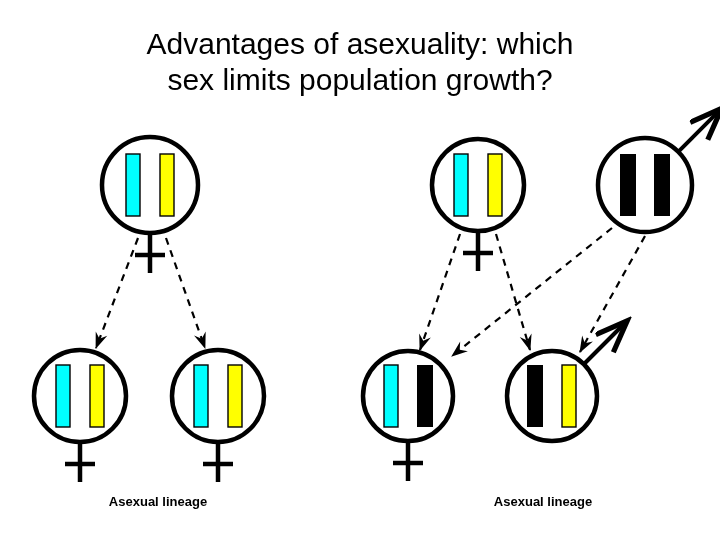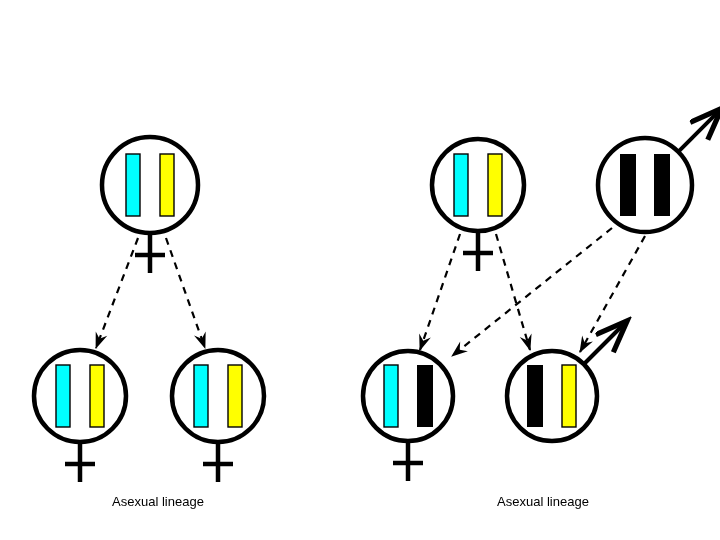--- a/index.html
+++ b/index.html
@@ -30,21 +30,21 @@
     text-align: center;
     font-size: 30px;
     line-height: 36px;
     font-weight: normal;
     color: #000000;
     white-space: pre-line;
   }
   .caption {
     position: absolute;
     font-size: 13px;
-    font-weight: normal;
+    font-weight: bold;
     color: #000000;
     text-align: center;
     white-space: nowrap;
   }
   #caption-asexual {
     left: 58px;
     top: 494px;
     width: 200px;
   }
   #caption-sexual {
@@ -57,20 +57,22 @@
     left: 0; top: 0;
     width: 720px;
     height: 540px;
   }
 </style>
 </head>
 <body>
 
 <div id="slide">
 
+  <div id="title">Advantages of asexuality: which
+sex limits population growth?</div>
 
   <svg id="diagram" viewBox="0 0 720 540">
     <defs>
       <marker id="arrowhead" markerWidth="9" markerHeight="9" refX="7.5" refY="3.2" orient="auto" markerUnits="strokeWidth">
         <path d="M0.5,0.4 L8,3.2 L0.5,6 L3,3.2 Z" fill="#000000"></path>
       </marker>
       <marker id="arrowhead-open" markerWidth="10" markerHeight="10" refX="8" refY="3.4" orient="auto" markerUnits="strokeWidth">
         <path d="M0.6,0.3 L8.6,3.4 L0.6,6.5" fill="none" stroke="#000000" stroke-width="1.3"></path>
       </marker>
     </defs>

